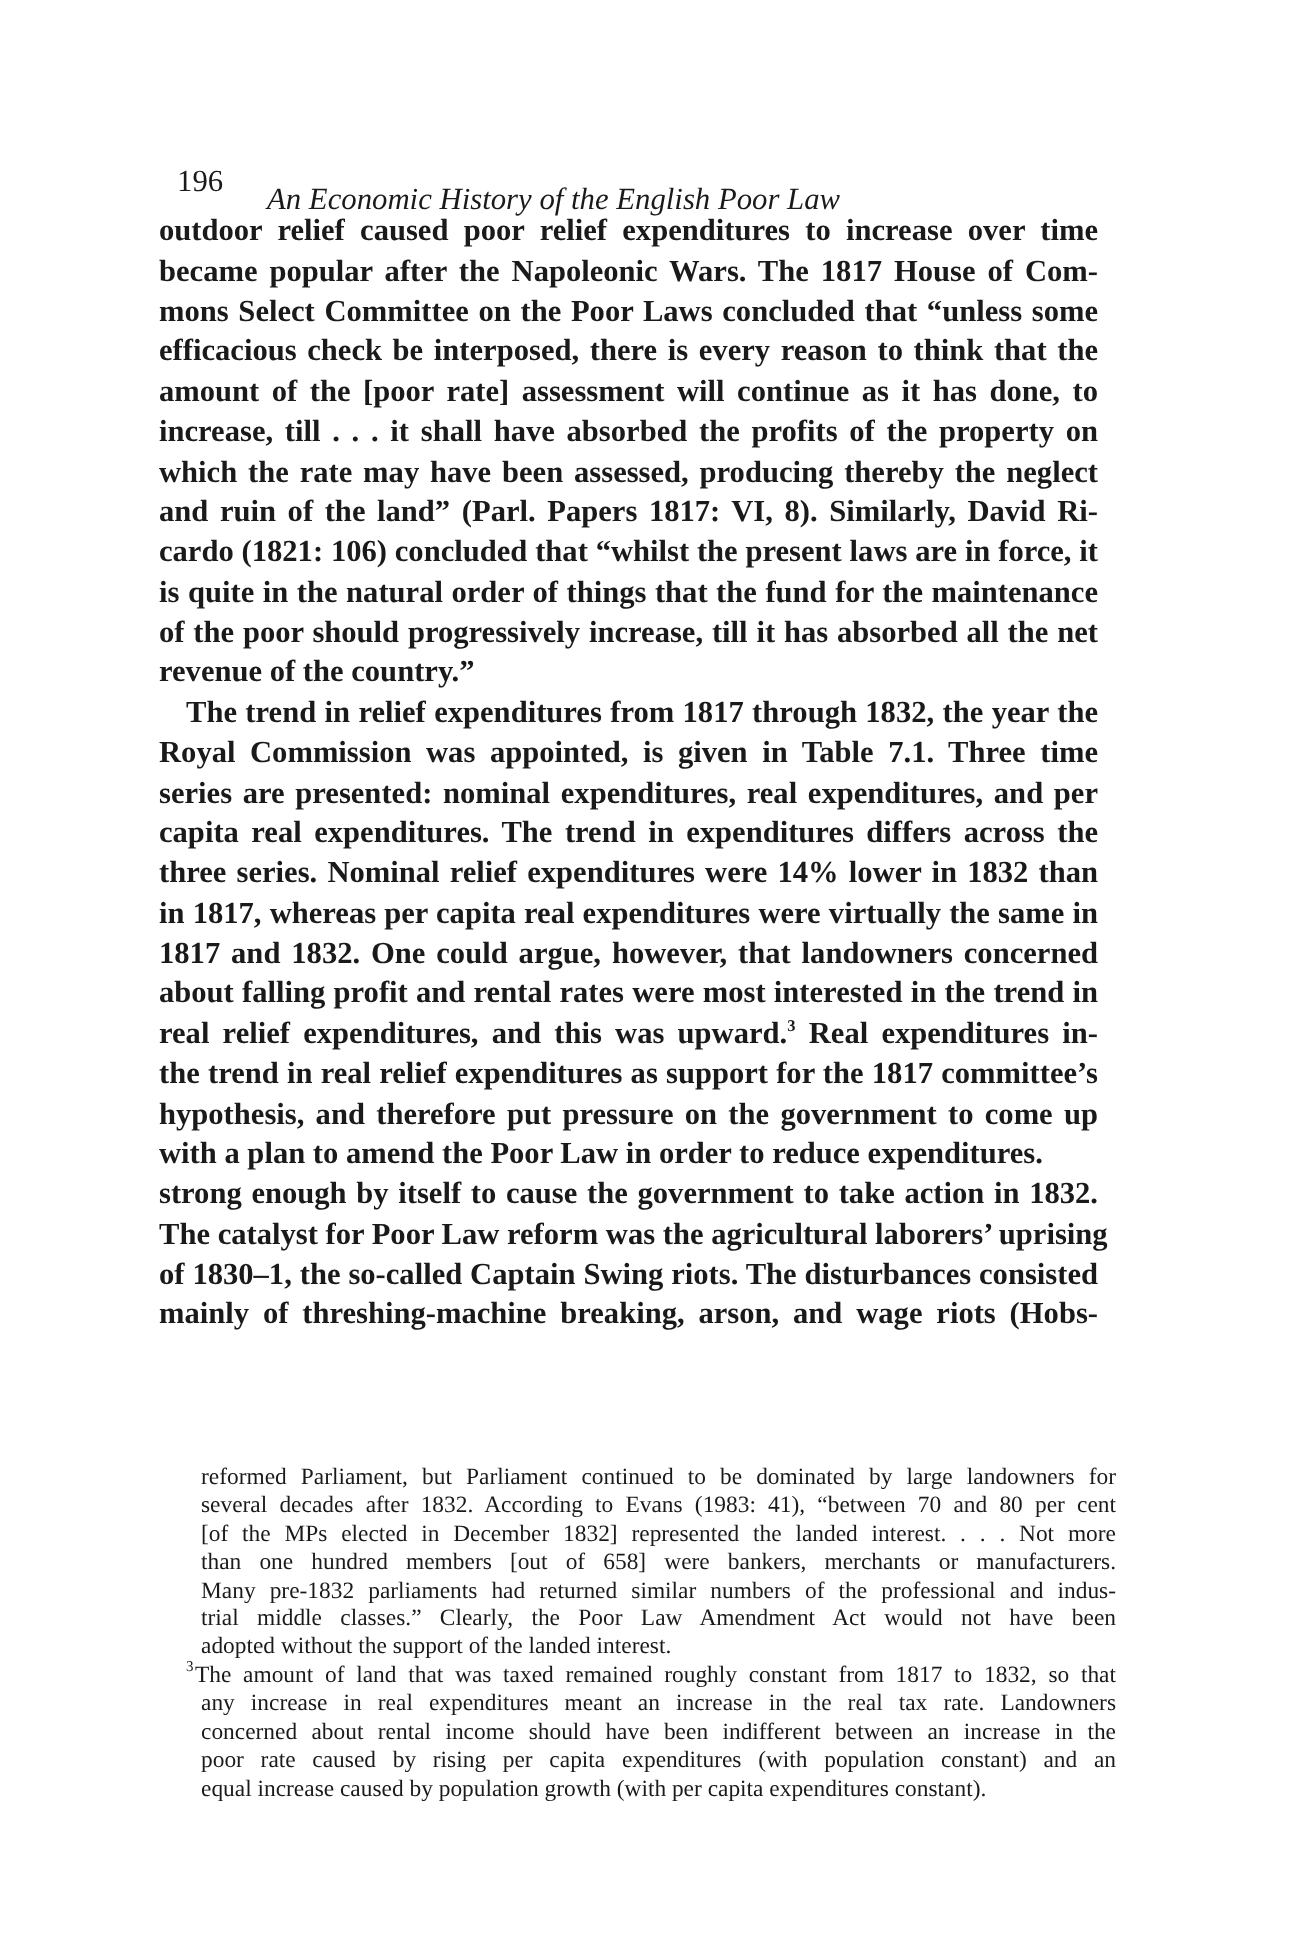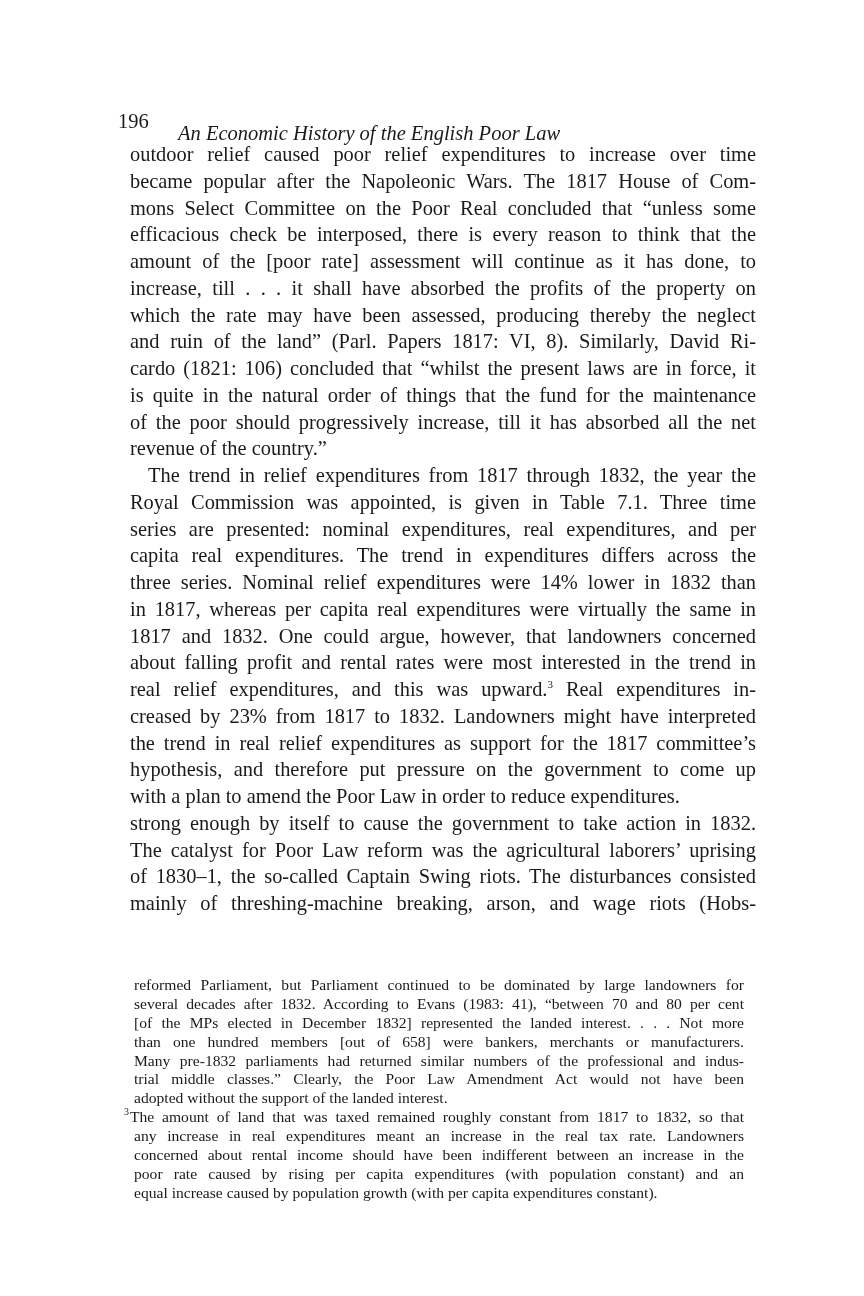--- a/index.html
+++ b/index.html
@@ -38,24 +38,25 @@
     }
     .running-head .running-title {
       position: absolute;
       left: 60px;
       top: 0;
       font-style: italic;
       margin-top: 12px;
     }
     .body-text {
       position: absolute;
-      left: 130px;
+      left: 106px;
       top: 141px;
       width: 626px;
       font-size: 20.4px;
+      font-weight: bold;
     }
     .line {
       display: block;
       height: 26.75px;
       line-height: 26.75px;
       white-space: nowrap;
       text-align: justify;
       text-align-last: justify;
     }
     .line.last {
@@ -112,41 +113,40 @@
 
   <div class="running-head">
     <span class="page-number">196</span>
     <span class="running-title">An Economic History of the English Poor Law</span>
   </div>
 
   <div class="body-text">
 
     <span class="line">outdoor relief caused poor relief expenditures to increase over time</span>
     <span class="line">became popular after the Napoleonic Wars. The 1817 House of Com-</span>
-    <span class="line">mons Select Committee on the Poor Real concluded that “unless some</span>
+    <span class="line">mons Select Committee on the Poor Laws concluded that “unless some</span>
     <span class="line">efficacious check be interposed, there is every reason to think that the</span>
     <span class="line">amount of the [poor rate] assessment will continue as it has done, to</span>
     <span class="line">increase, till . . . it shall have absorbed the profits of the property on</span>
     <span class="line">which the rate may have been assessed, producing thereby the neglect</span>
     <span class="line">and ruin of the land” (Parl. Papers 1817: VI, 8). Similarly, David Ri-</span>
     <span class="line">cardo (1821: 106) concluded that “whilst the present laws are in force, it</span>
     <span class="line">is quite in the natural order of things that the fund for the maintenance</span>
     <span class="line">of the poor should progressively increase, till it has absorbed all the net</span>
     <span class="line last">revenue of the country.”</span>
 
     <span class="line indent">The trend in relief expenditures from 1817 through 1832, the year the</span>
     <span class="line">Royal Commission was appointed, is given in Table 7.1. Three time</span>
     <span class="line">series are presented: nominal expenditures, real expenditures, and per</span>
     <span class="line">capita real expenditures. The trend in expenditures differs across the</span>
     <span class="line">three series. Nominal relief expenditures were 14% lower in 1832 than</span>
     <span class="line">in 1817, whereas per capita real expenditures were virtually the same in</span>
     <span class="line">1817 and 1832. One could argue, however, that landowners concerned</span>
     <span class="line">about falling profit and rental rates were most interested in the trend in</span>
     <span class="line"><span>real relief expenditures, and this was upward.</span><sup class="fn-ref">3</sup><span> Real expenditures in-</span></span>
-    <span class="line">creased by 23% from 1817 to 1832. Landowners might have interpreted</span>
     <span class="line">the trend in real relief expenditures as support for the 1817 committee’s</span>
     <span class="line">hypothesis, and therefore put pressure on the government to come up</span>
     <span class="line last">with a plan to amend the Poor Law in order to reduce expenditures.</span>
 
     <span class="line">strong enough by itself to cause the government to take action in 1832.</span>
     <span class="line">The catalyst for Poor Law reform was the agricultural laborers’ uprising</span>
     <span class="line">of 1830–1, the so-called Captain Swing riots. The disturbances consisted</span>
     <span class="line">mainly of threshing-machine breaking, arson, and wage riots (Hobs-</span>
   </div>
 

